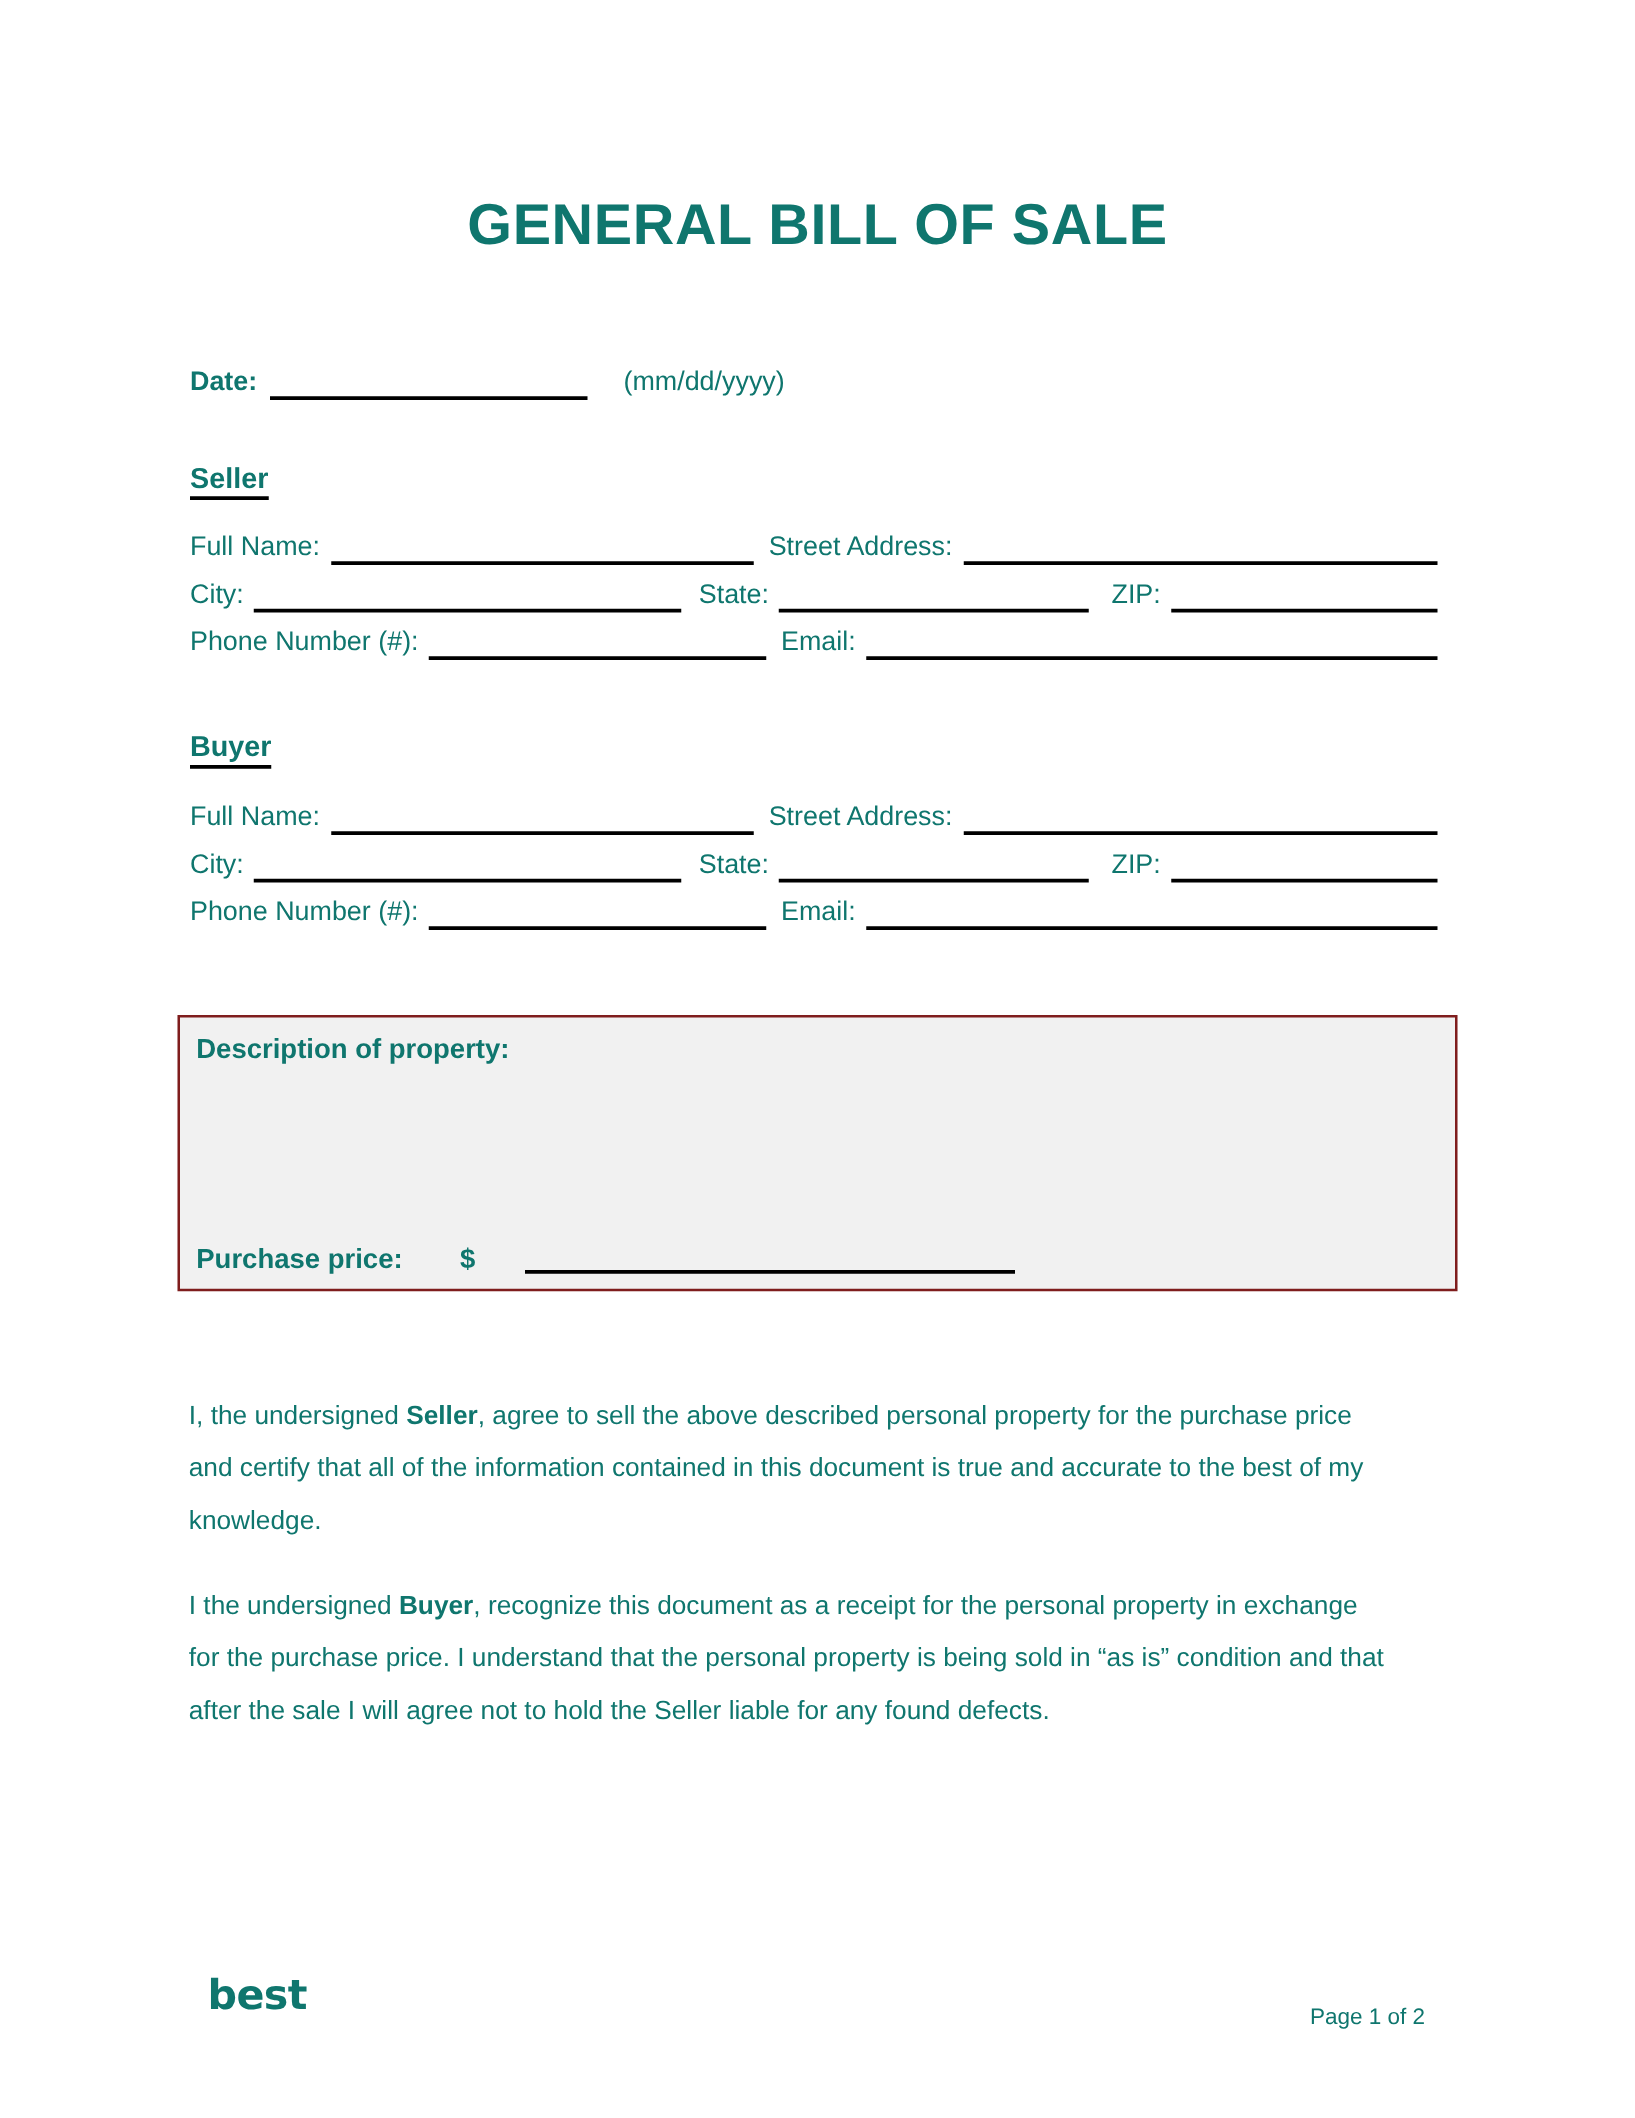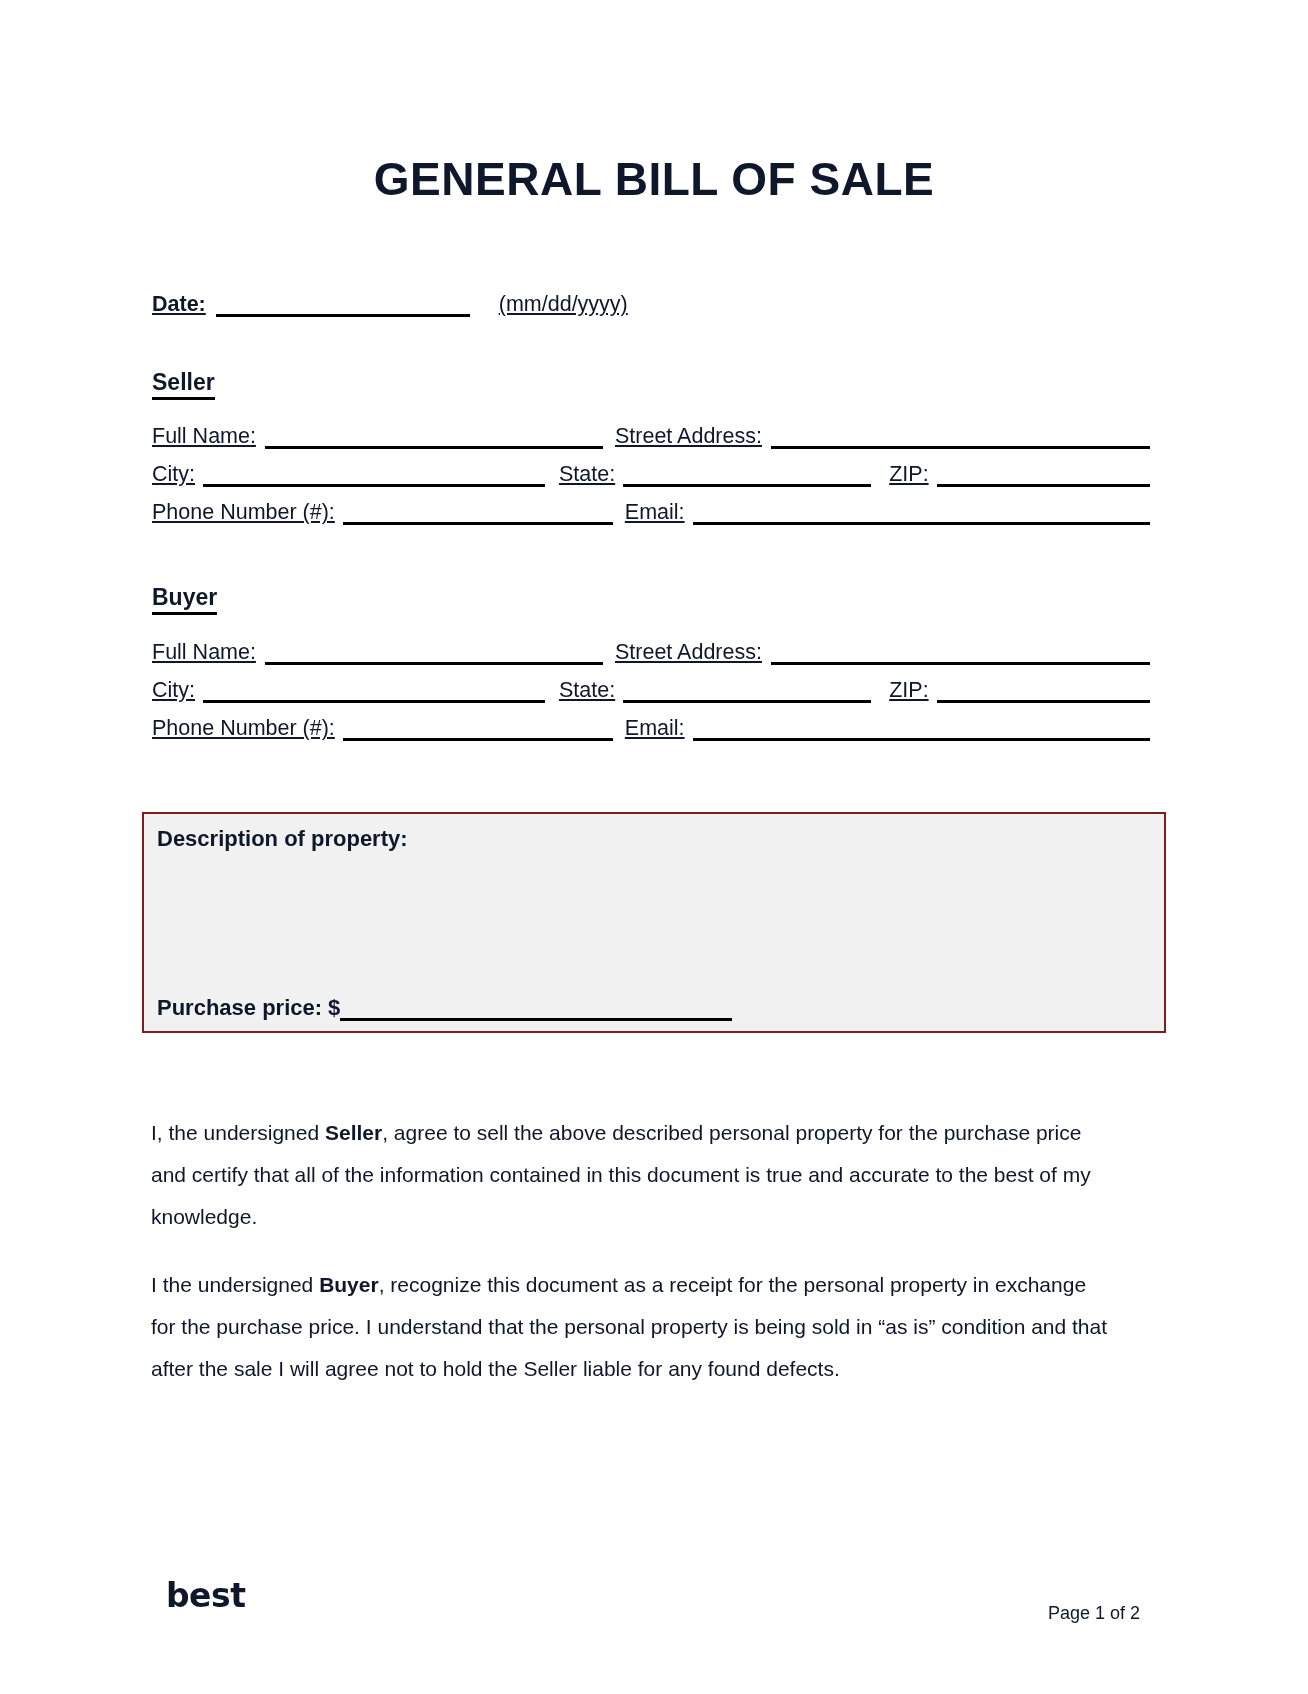--- a/index.html
+++ b/index.html
@@ -1,52 +1,52 @@
 <!DOCTYPE html>
 <html><head>
 <meta charset="utf-8">
 <style>
   * { margin:0; padding:0; box-sizing:border-box; }
   html,body { background:#ffffff; }
   .page {
     position:relative; width:1308px; height:1694px; margin:0 auto;
-    background:#ffffff; color:#0f172a;
+    background:#ffffff; color:#0f766e;
     font-family:"Liberation Sans", sans-serif; overflow:hidden;
   }
   .title {
     position:absolute; top:155px; left:0; width:100%;
     text-align:center; font-size:46px; line-height:48px;
     font-weight:bold; letter-spacing:0.5px;
   }
   .row {
     position:absolute; left:152px; right:158px; height:30px;
-    display:flex; align-items:flex-start;
-    font-size:21.5px; line-height:29px; white-space:nowrap;text-decoration:underline;
+    display:flex; align-items:flex-end;
+    font-size:21.5px; line-height:29px; white-space:nowrap;
   }
   .lbl { flex:0 0 auto; }
   .bold { font-weight:bold; }
   .line { border-bottom:3px solid #000; height:27px; flex:0 0 auto; }
   .line.grow { flex:1 1 auto; }
   .sec-heading {
     position:absolute; left:152px; font-size:23px; line-height:24px; font-weight:bold;
   }
   .sec-heading .hl { display:inline-block; border-bottom:3px solid #000; padding-bottom:3px; }
   .desc-box {
     position:absolute; left:142px; top:812px; width:1024px; height:221px;
     background:#f1f1f1; border:2px solid #7f1d1d;
   }
   .desc-label {
     position:absolute; top:12px; left:13px;
     font-size:22px; line-height:26px; font-weight:bold;
   }
   .desc-value { position:absolute; top:44px; left:13px; right:13px; bottom:60px; font-size:21px; }
   .purchase-row {
     position:absolute; left:13px; top:178px; height:30px;
-    display:flex; align-items:center;
-    font-size:22px; line-height:29px; font-weight:bold; white-space:nowrap;
+    display:flex; align-items:flex-start;
+    font-size:22px; line-height:29px; font-weight:bold; white-space:nowrap;gap:40px;
   }
   .para {
     position:absolute; left:151px; width:958px;
     font-size:21px; line-height:42px; text-align:left;
   }
   .brand {
     position:absolute; left:166px; top:1578px;
     font-family:"DejaVu Sans", sans-serif; font-weight:800;
     font-size:33px; line-height:36px; letter-spacing:-0.5px;
   }

